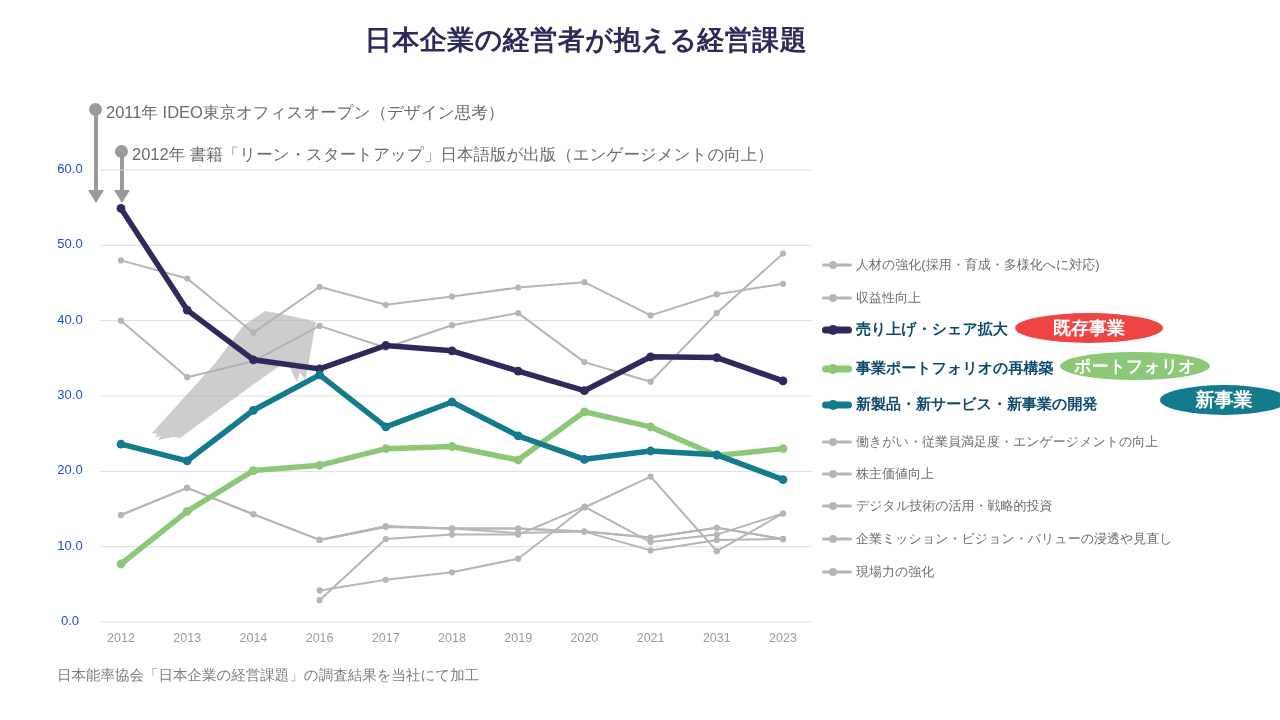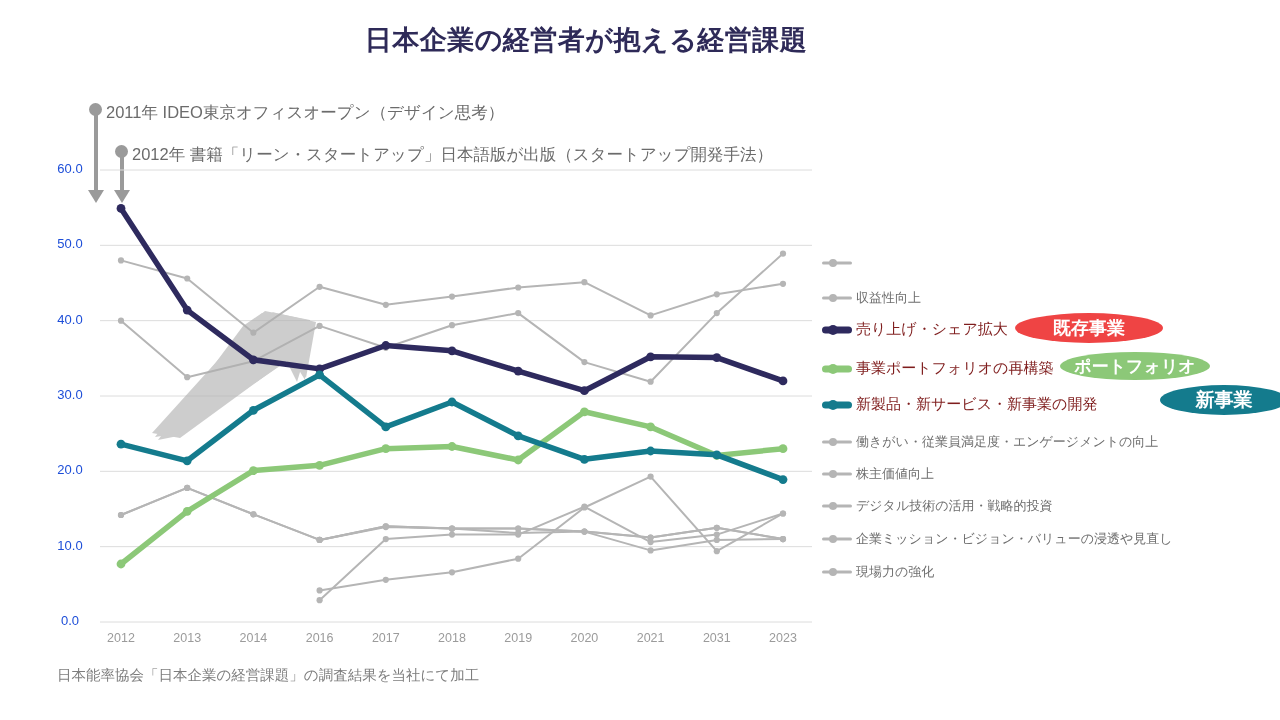--- a/index.html
+++ b/index.html
@@ -32,42 +32,42 @@
   #legend{position:absolute;left:822px;top:256px;width:450px;}
   .lg-row{position:absolute;left:0;display:flex;align-items:center;white-space:nowrap;}
   .lg-mark{position:relative;width:30px;height:14px;flex:0 0 30px;margin-right:4px;}
   .lg-mark i{position:absolute;left:0;top:50%;transform:translateY(-50%);
       width:30px;height:3px;border-radius:2px;display:block;}
   .lg-mark b{position:absolute;left:11px;top:50%;transform:translate(-50%,-50%);
       width:8px;height:8px;border-radius:50%;display:block;}
   .lg-row.strong .lg-mark i{height:7px;border-radius:4px;}
   .lg-row.strong .lg-mark b{width:10px;height:10px;}
   .lg-text{font-size:13px;color:#6e6e6e;}
-  .lg-row.strong .lg-text{font-size:15px;font-weight:normal;color:#7f1d1d;}
+  .lg-row.strong .lg-text{font-size:15px;font-weight:bold;color:#0c4a6e;}
   .badge{position:absolute;display:flex;align-items:center;justify-content:center;
       border-radius:50%;color:#ffffff;font-weight:bold;}
 
   .footnote{position:absolute;left:57px;top:666px;font-size:14.5px;color:#7d7d7d;}
 </style>
 </head>
 <body>
 
 <div id="root">
 
   <div class="title">日本企業の経営者が抱える経営課題</div>
 
   <div id="anno-layer">
       <div class="anno-dot" style="left: 89px; top: 103px;"></div>
       <div class="anno-shaft" style="left: 93.5px; top: 109px; height: 81px;"></div>
       <div class="anno-head" style="left: 87.5px; top: 190px;"></div>
       <div class="anno" style="left: 106px; top: 102px;">2011年 IDEO東京オフィスオープン（デザイン思考）</div>
       <div class="anno-dot" style="left: 115px; top: 145px;"></div>
       <div class="anno-shaft" style="left: 119.5px; top: 151px; height: 39px;"></div>
       <div class="anno-head" style="left: 113.5px; top: 190px;"></div>
-      <div class="anno" style="left: 132px; top: 144px;">2012年 書籍「リーン・スタートアップ」日本語版が出版（スタートアップ開発手法）</div>
+      <div class="anno" style="left: 132px; top: 144px;">2012年 書籍「リーン・スタートアップ」日本語版が出版（エンゲージメントの向上）</div>
     </div>
 
   <svg id="plot" viewBox="0 0 1280 720" xmlns="http://www.w3.org/2000/svg">
       <g>
         <line x1="100" x2="812" y1="622" y2="622" stroke="#dcdcdc" stroke-width="1"></line>
         <line x1="100" x2="812" y1="546.6666666666666" y2="546.6666666666666" stroke="#dcdcdc" stroke-width="1"></line>
         <line x1="100" x2="812" y1="471.33333333333337" y2="471.33333333333337" stroke="#dcdcdc" stroke-width="1"></line>
         <line x1="100" x2="812" y1="396" y2="396" stroke="#dcdcdc" stroke-width="1"></line>
         <line x1="100" x2="812" y1="320.6666666666667" y2="320.6666666666667" stroke="#dcdcdc" stroke-width="1"></line>
         <line x1="100" x2="812" y1="245.33333333333331" y2="245.33333333333331" stroke="#dcdcdc" stroke-width="1"></line>
@@ -235,20 +235,21 @@
       <div class="xlab" style="left: 686.8px; top: 631px;">2031</div>
       <div class="xlab" style="left: 753px; top: 631px;">2023</div>
     </div>
 
   <div id="legend">
       <div class="lg-row" style="top: 0px;">
         <span class="lg-mark">
           <i style="background: rgb(181, 181, 181);"></i>
           <b style="background: rgb(181, 181, 181);"></b>
         </span>
+        <span class="lg-text">人材の強化(採用・育成・多様化へに対応)</span>
       </div>
       <div class="lg-row" style="top: 33px;">
         <span class="lg-mark">
           <i style="background: rgb(181, 181, 181);"></i>
           <b style="background: rgb(181, 181, 181);"></b>
         </span>
         <span class="lg-text">収益性向上</span>
       </div>
       <div class="lg-row strong" style="top: 64px;">
         <span class="lg-mark">

